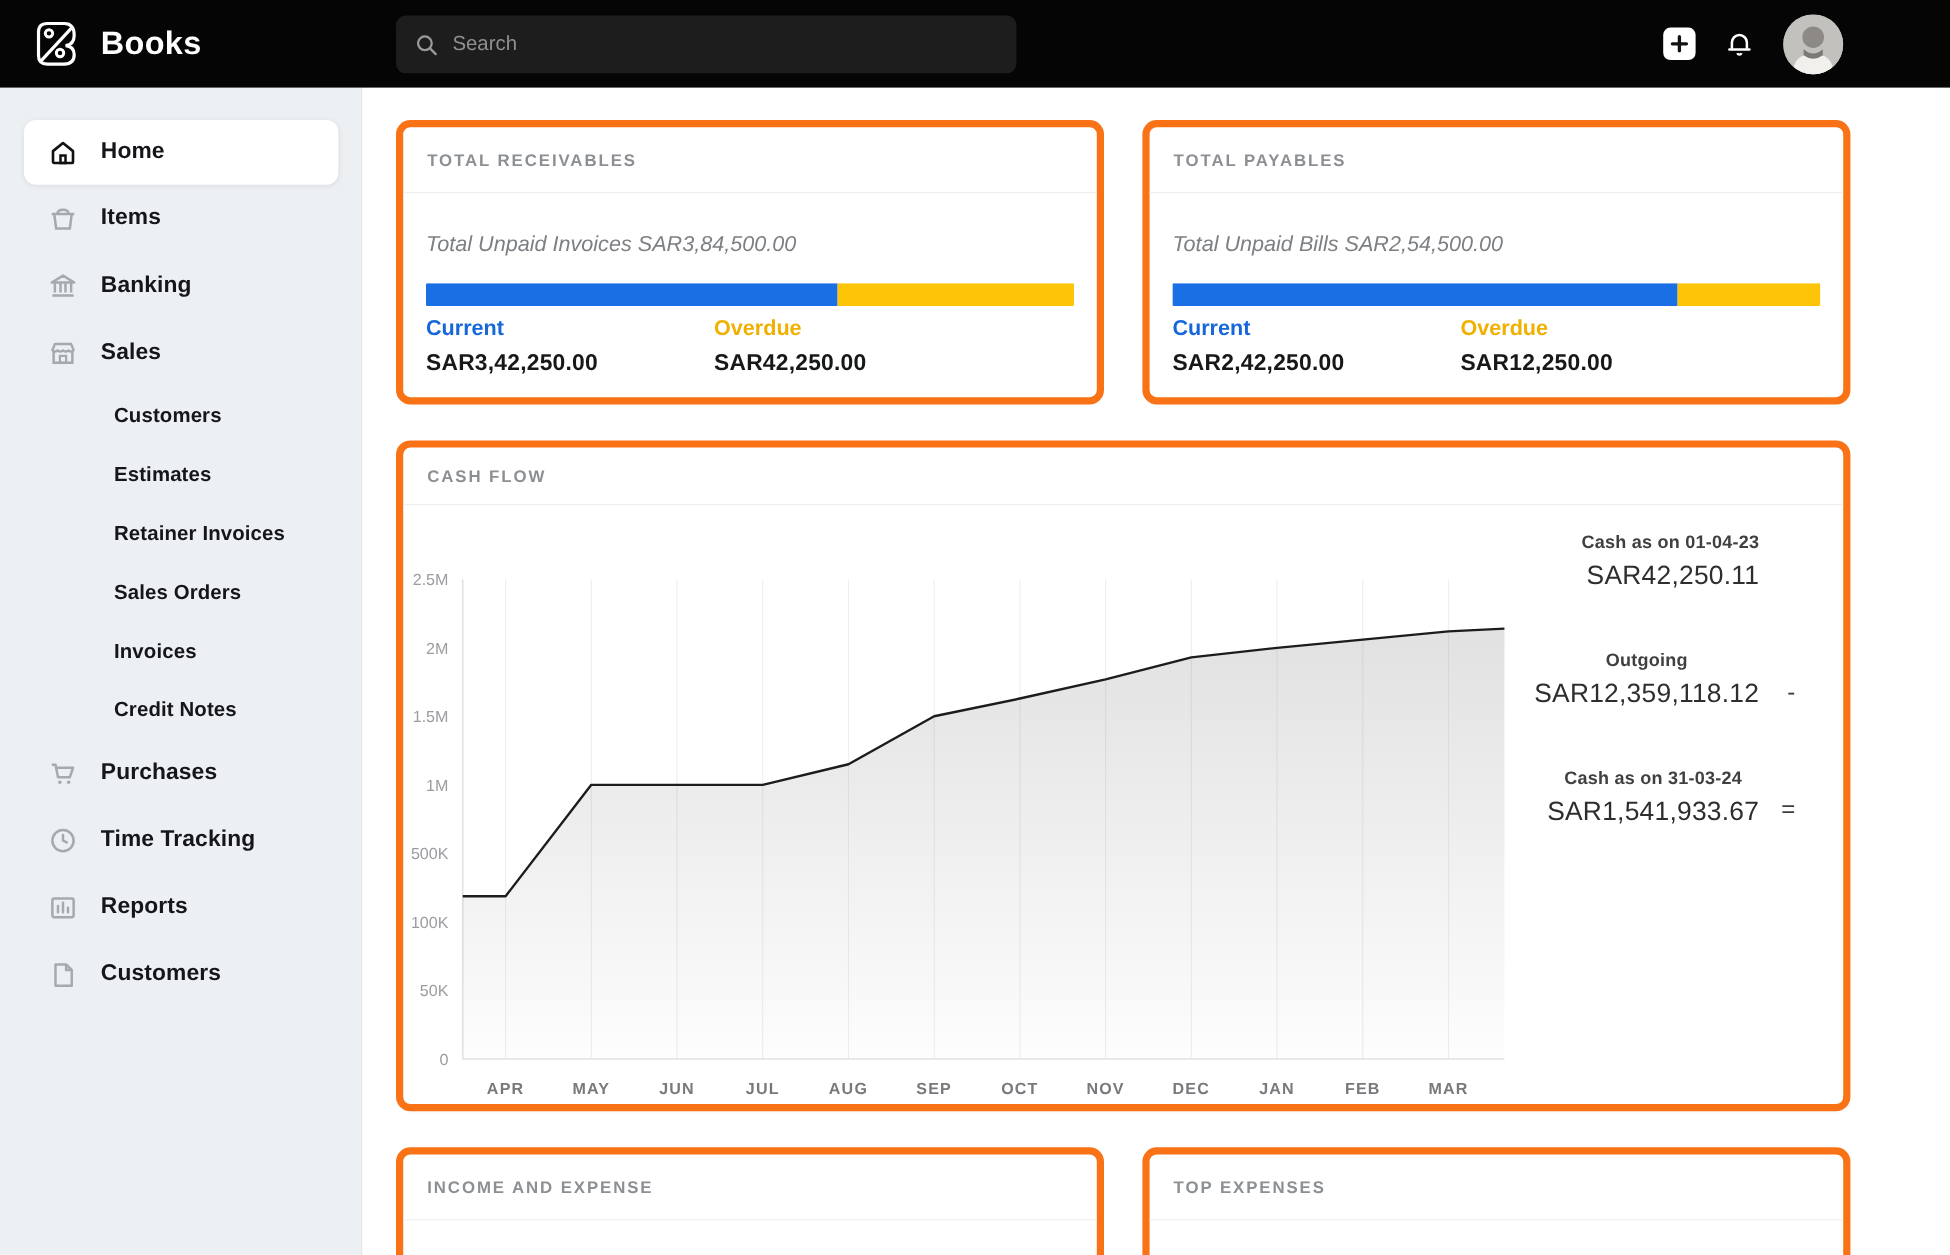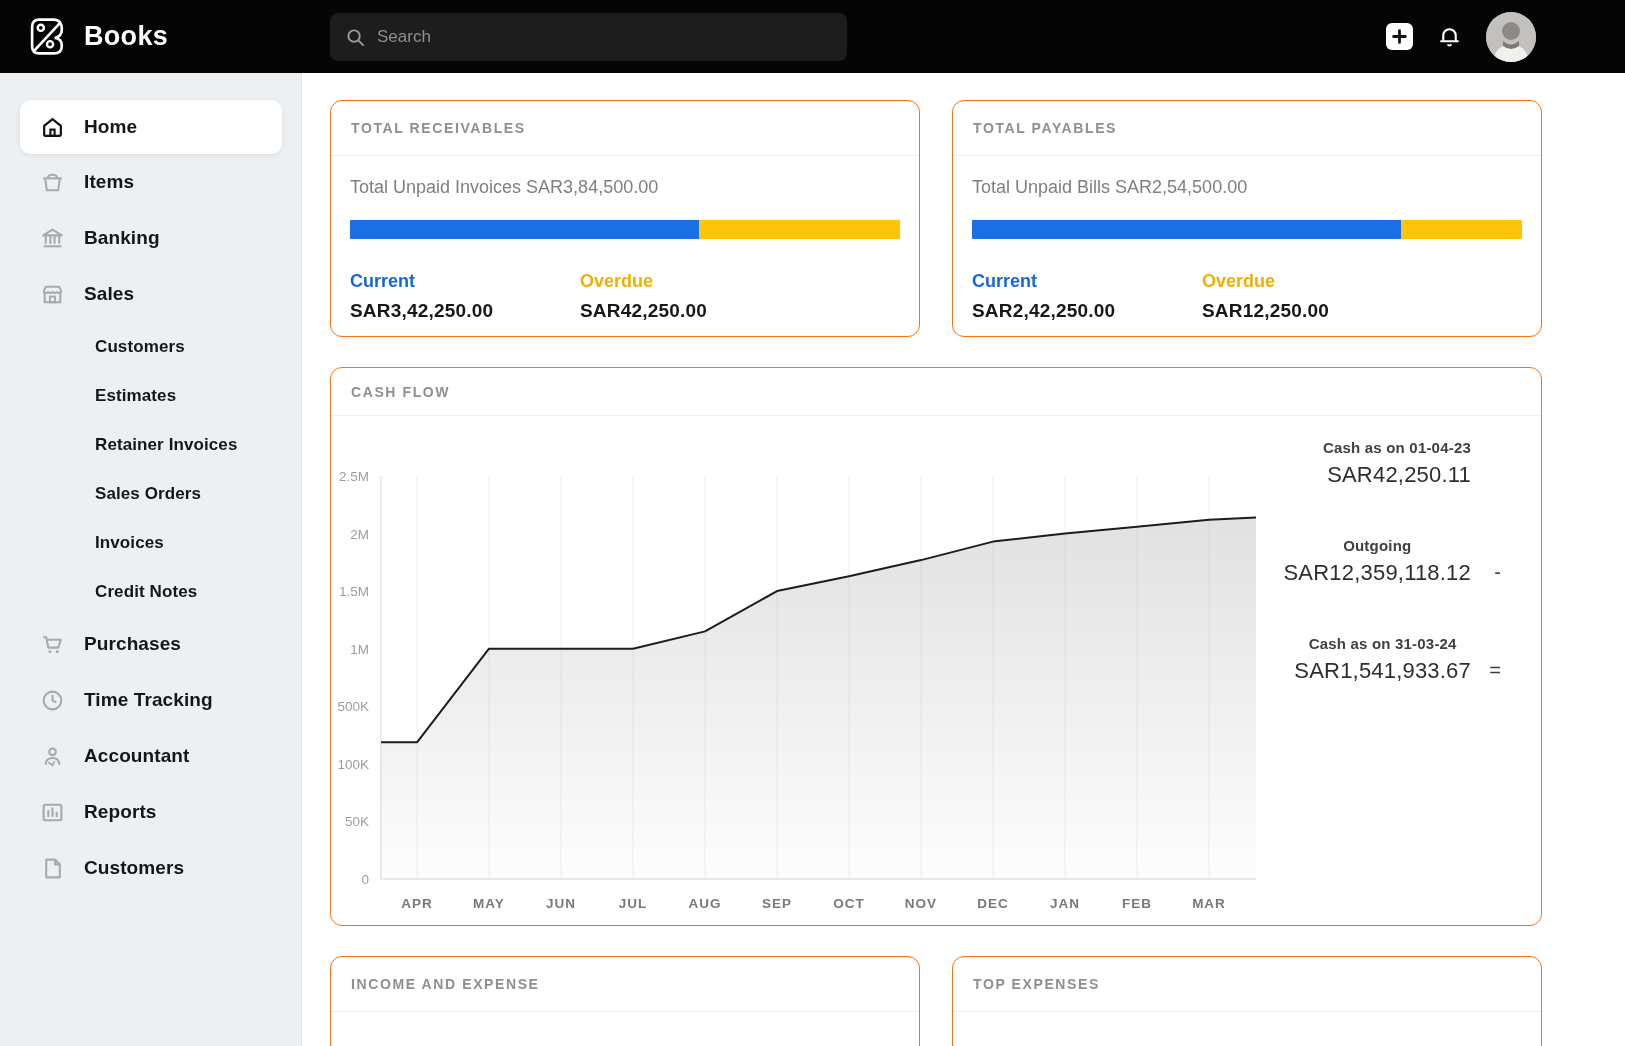--- a/index.html
+++ b/index.html
@@ -31,30 +31,30 @@
   .side-item { display:flex; align-items:center; height:56px; padding-left:40px; cursor:pointer; }
   .side-item .lbl { font-size:19px; font-weight:700; color:#14161a; margin-left:19px; letter-spacing:.1px; }
   .side-item .ic { width:25px; height:25px; display:flex; align-items:center; justify-content:center; }
   .side-item.active { background:#fff; border-radius:10px; margin:27px 19px 0 20px; height:54px;
                       padding-left:20px; box-shadow:0 1px 4px rgba(40,50,60,.10); }
   .side-item.sub { height:49px; padding-left:83px; }
   .side-item.sub .lbl { font-size:17px; margin-left:12px; }
 
   
   .cards-row { display:flex; gap:32px; }
-  .card { background:#fff; border:1px solid #f97316; border-radius:12px; box-shadow:0 1px 2px rgba(0,0,0,.02); }
+  .card { background:#fff; border:6px solid #f97316; border-radius:12px; box-shadow:0 1px 2px rgba(0,0,0,.02); }
   .card-hd { height:55px; display:flex; align-items:center; padding:0 20px; border-bottom:1px solid #efefef; }
   .card-hd span { font-size:14px; font-weight:700; letter-spacing:1.6px; color:#8c8f93; }
   .sum-card { width:590px; height:237px; }
   .sum-body { padding:21px 19px 0 19px; }
-  .sum-sub { font-size:18px; color:#7c7f83; margin-top:0; }
+  .sum-sub { font-size:18px; color:#7c7f83; margin-top:11px;font-style:italic; }
   .bar { margin-top:22px; height:19px; width:100%; display:flex; overflow:hidden; border-radius:1px; }
   .bar .cur { height:100%; }
   .bar .ovd { height:100%; flex:1; }
-  .sum-cols { display:flex; margin-top:32px; }
+  .sum-cols { display:flex; margin-top:8px;gap:10px; }
   .sum-col { width:230px; }
   .sum-label { font-size:18px; font-weight:700; }
   .sum-value { font-size:19px; font-weight:700; color:#17181a; margin-top:8px; letter-spacing:.2px; }
 
   
   .flow-card { width:1212px; height:559px; margin-top:30px; }
   .flow-card .card-hd { height:48px; }
   .flow-body { display:flex; }
   .flow-chart { margin:45px 0 0 0; }
   .flow-stats { flex:1; padding:23px 40px 0 0; }
@@ -186,30 +186,20 @@
         <span class="lbl">Purchases</span>
       </div>
       <div class="side-item">
         <span class="ic">
           <svg width="25" height="25" viewBox="0 0 24 24">
             <circle cx="12" cy="12" r="8.5" fill="none" stroke="#a4aab0" stroke-width="2"></circle>
             <path d="M12 7.5 V12 L15 13.5" fill="none" stroke="#a4aab0" stroke-width="2" stroke-linecap="round"></path>
           </svg>
         </span>
         <span class="lbl">Time Tracking</span>
-      </div>
-      <div class="side-item">
-        <span class="ic">
-          <svg width="25" height="25" viewBox="0 0 24 24">
-            <circle cx="12" cy="7.5" r="3.2" fill="none" stroke="#a4aab0" stroke-width="2"></circle>
-            <path d="M5.5 20 Q5.5 13.5 12 13.5 Q18.5 13.5 18.5 20" fill="none" stroke="#a4aab0" stroke-width="2"></path>
-            <path d="M8 17.5 L12 20.5 L14 16.5" fill="none" stroke="#a4aab0" stroke-width="1.6"></path>
-          </svg>
-        </span>
-        <span class="lbl">Accountant</span>
       </div>
       <div class="side-item">
         <span class="ic">
           <svg width="25" height="25" viewBox="0 0 24 24">
             <rect x="3.5" y="4.5" width="17" height="15" rx="1.5" fill="none" stroke="#a4aab0" stroke-width="2"></rect>
             <path d="M8 15.5 V10.5 M12 15.5 V8 M16 15.5 V12" stroke="#a4aab0" stroke-width="2" stroke-linecap="round"></path>
           </svg>
         </span>
         <span class="lbl">Reports</span>
       </div>

